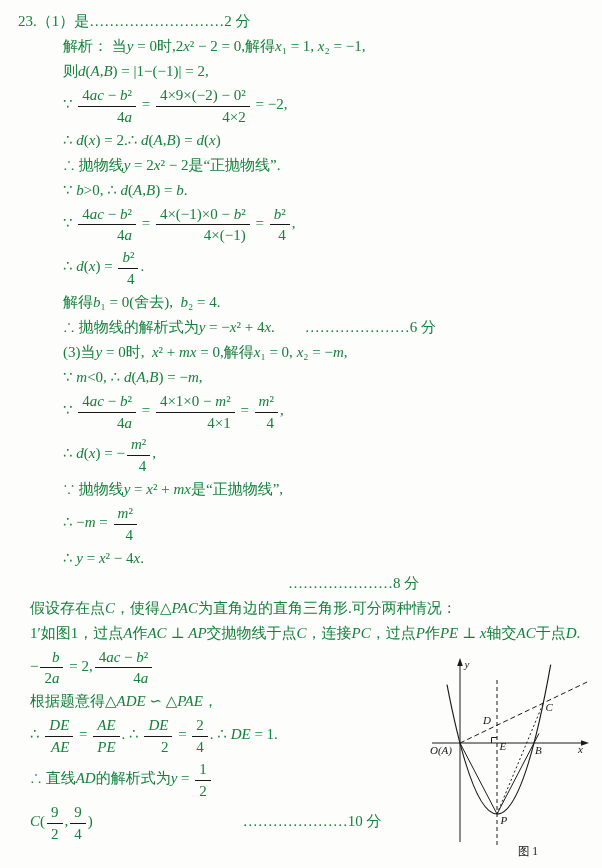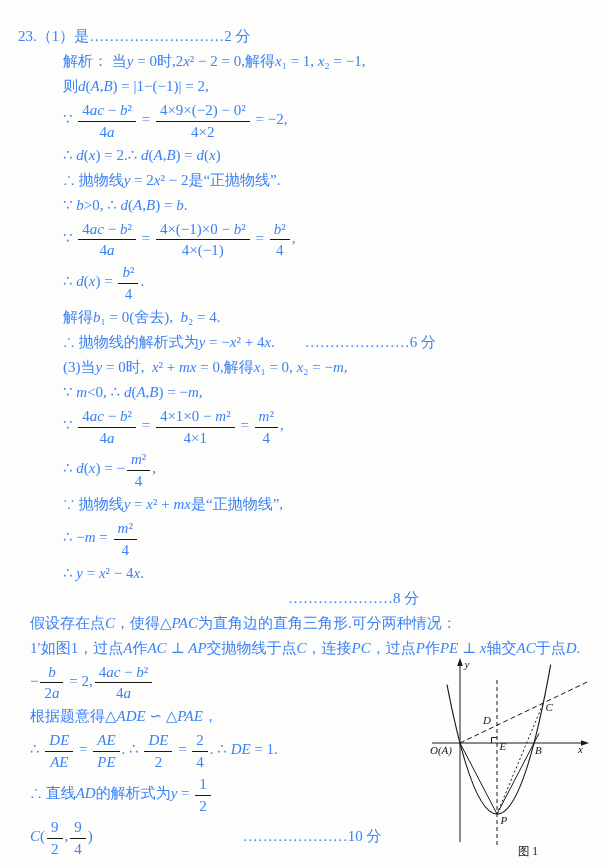--- a/index.html
+++ b/index.html
@@ -3,30 +3,30 @@
 <meta charset="utf-8">
 <style>
   html,body{margin:0;padding:0;}
   body{
     width:602px;height:868px;overflow:hidden;position:relative;
     background:#fdfdfb;
     font-family:"Liberation Serif","DejaVu Serif",serif;
   }
   #doc{
     position:absolute;left:0;top:0;width:602px;height:608px;
-    padding-top:24px;box-sizing:border-box;
-    color:#3b82f6;font-size:15px;line-height:25px;
+    padding-top:9px;box-sizing:border-box;
+    color:#15803d;font-size:15px;line-height:25px;
   }
   .line{white-space:pre;}
   .ind0{padding-left:18px;}
   .ind1{padding-left:63px;}
   .ind2{padding-left:30px;}
   i{font-style:italic;}
   .frac{
-    display:inline-block;vertical-align:middle;text-align:center;
+    display:inline-block;vertical-align:middle;text-align:right;
     line-height:1.12;margin:2px 2px;
   }
   .frac .num{display:block;padding:1px 4px 2px;border-bottom:1.3px solid #161616;}
   .frac .den{display:block;padding:2px 4px 0;}
   #figure{
     position:absolute;left:428px;top:654px;width:172px;height:214px;
   }
   #figure svg{display:block;}
   #figure text{
     font-family:"Liberation Serif","DejaVu Serif",serif;

